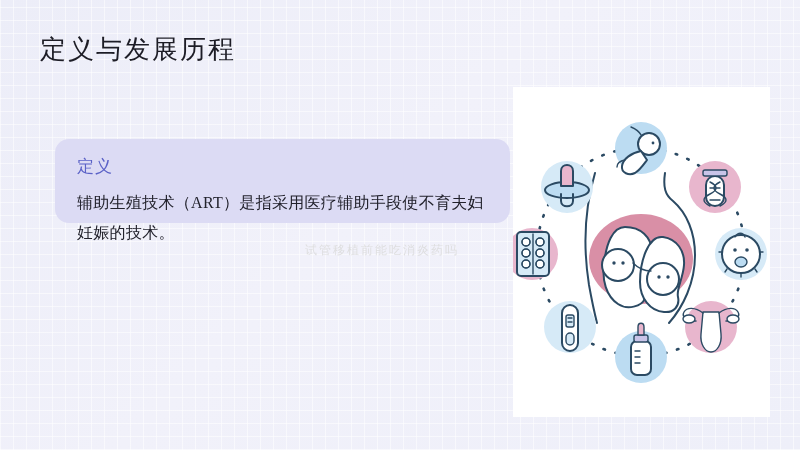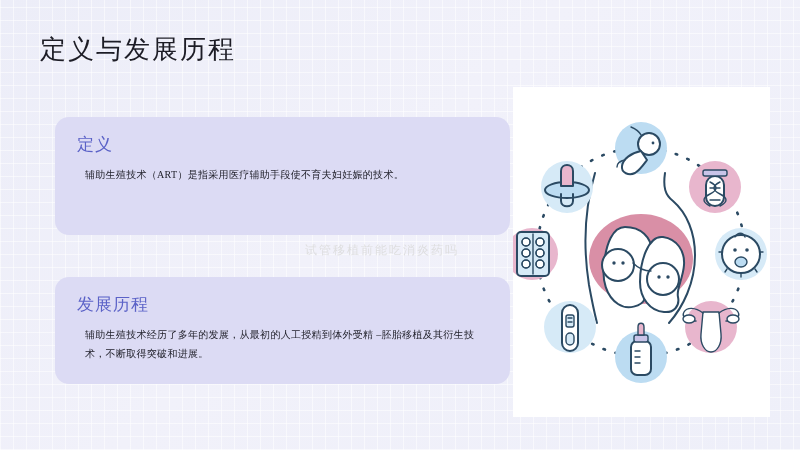--- a/index.html
+++ b/index.html
@@ -21,28 +21,28 @@
     position:absolute;left:40px;top:32px;
     font-size:26px;letter-spacing:2px;color:#1d1d26;
     font-family:"Liberation Serif","DejaVu Serif",serif;
     font-weight:400;
   }
   .card{
     position:absolute;left:55px;width:455px;
     background:#dcdbf4;border-radius:14px;
     box-sizing:border-box;padding:16px 22px 14px 22px;
   }
-  #card-definition{top:117px;height:118px;}
+  #card-definition{top:139px;height:84px;}
   #card-history{top:277px;height:107px;}
   .card-heading{
     color:#5b62c7;font-size:17px;letter-spacing:1px;margin:0 0 10px 0;
     font-family:"Liberation Serif","DejaVu Serif",serif;
   }
   .card-body{
-    color:#22222c;font-size:10px;line-height:1.85;margin:8px;letter-spacing:.3px;
+    color:#22222c;font-size:16px;line-height:1.85;margin:0;letter-spacing:.3px;
     font-family:"Liberation Serif","DejaVu Serif",serif;
   }
   #watermark{
     position:absolute;left:305px;top:242px;
     font-size:12px;color:#dededf;letter-spacing:2px;
     white-space:nowrap;pointer-events:none;
     font-family:"Liberation Sans","DejaVu Sans",sans-serif;
   }
   #illustration-panel{
     position:absolute;left:513px;top:87px;width:257px;height:330px;
@@ -55,24 +55,20 @@
 
 <div id="slide">
 
   <div id="slide-title">定义与发展历程</div>
 
   <div class="card" id="card-definition">
     <div class="card-heading">定义</div>
     <div class="card-body">辅助生殖技术（ART）是指采用医疗辅助手段使不育夫妇妊娠的技术。</div>
   </div>
 
-  <div class="card" id="card-history">
-    <div class="card-heading">发展历程</div>
-    <div class="card-body">辅助生殖技术经历了多年的发展，从最初的人工授精到体外受精 –胚胎移植及其衍生技术，不断取得突破和进展。</div>
-  </div>
 
   <div id="watermark">试管移植前能吃消炎药吗</div>
 
   <div id="illustration-panel">
     <svg id="illustration-svg" viewBox="0 0 257 330" xmlns="http://www.w3.org/2000/svg">
       <defs>
         <style>
           .ln{fill:none;stroke:#2b4a63;stroke-width:2;stroke-linecap:round;stroke-linejoin:round;}
           .ln-t{fill:none;stroke:#2b4a63;stroke-width:1.4;stroke-linecap:round;stroke-linejoin:round;}
           .wh{fill:#ffffff;}

